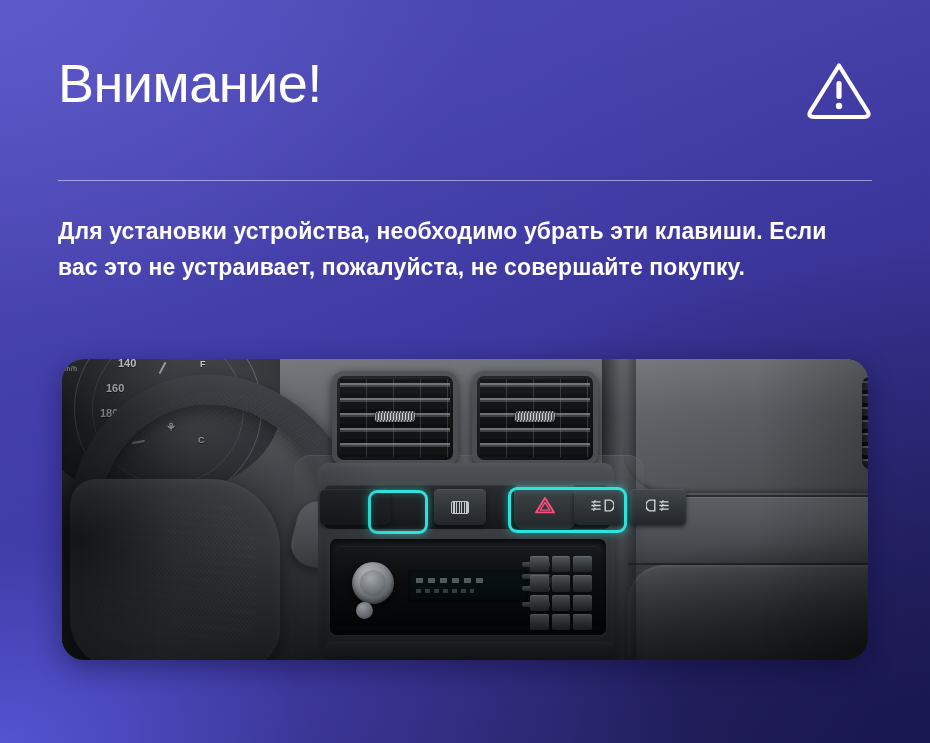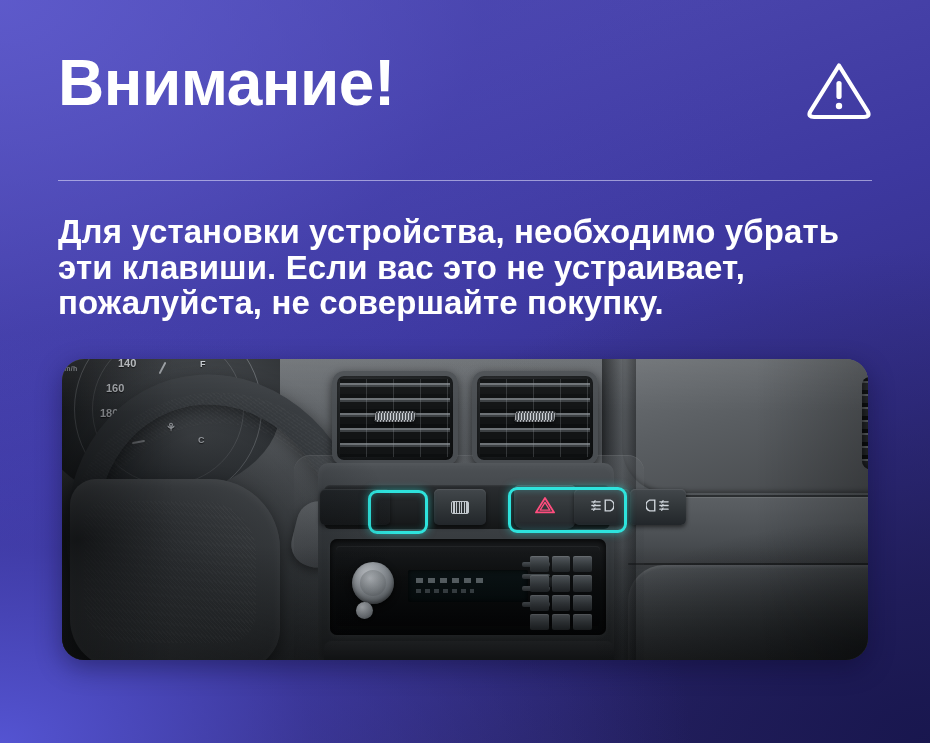--- a/index.html
+++ b/index.html
@@ -34,23 +34,23 @@
     left: 58px;
     top: 46px;
     right: 58px;
     height: 105px;
   }
   .page-title {
     position: absolute;
     left: 0;
     top: 0;
     margin: 0;
-    font-size: 64px;
+    font-size: 54px;
     line-height: 74px;
-    font-weight: 700;
+    font-weight: 400;
     letter-spacing: -0.5px;
     color: #ffffff;
     white-space: nowrap;
   }
   .warn-icon {
     position: absolute;
     right: 0;
     top: 14px;
     width: 66px;
     height: 60px;
@@ -67,21 +67,21 @@
   }
 
   
   .lede {
     position: absolute;
     left: 58px;
     top: 214px;
     width: 800px;
     margin: 0;
     color: #ffffff;
-    font-size: 33px;
+    font-size: 23px;
     line-height: 35.5px;
     font-weight: 600;
     letter-spacing: 0.1px;
   }
 
   
   .photo-card {
     position: absolute;
     left: 62px;
     top: 359px;

